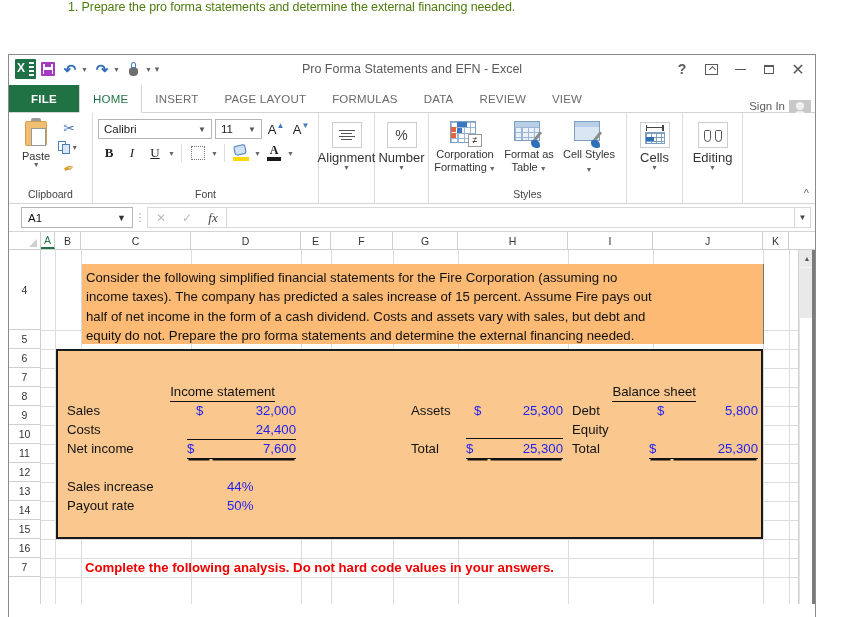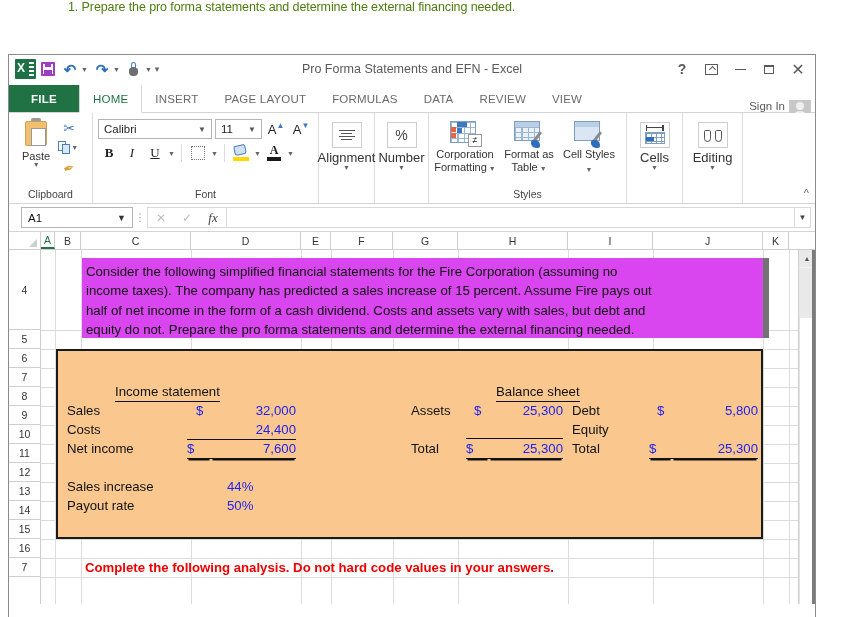--- a/index.html
+++ b/index.html
@@ -855,21 +855,21 @@
     box-sizing: border-box;
   }
   .cellabs {
     position: absolute;
     font-size: 13.2px;
     color: #111;
     white-space: nowrap;
     line-height: 19px;
   }
   .blue { color: #2222ee; }
-  .ctr { text-align: left; }
+  .ctr { text-align: right; }
   .rgt { text-align: right; }
   .uline-single {
     border-bottom: 1.5px solid #111;
   }
   .uline-double {
     border-bottom: 1.5px solid #111;
     box-shadow: 0 3px 0 -1.5px #111;
   }
   .hdr-under {
     border-bottom: 1.5px solid #111;
@@ -1229,21 +1229,21 @@
           <span class="hline" style="top:194px;"></span>
           <span class="hline" style="top:213px;"></span>
           <span class="hline" style="top:232px;"></span>
           <span class="hline" style="top:251px;"></span>
           <span class="hline" style="top:270px;"></span>
           <span class="hline" style="top:289px;"></span>
           <span class="hline" style="top:308px;"></span>
           <span class="hline" style="top:327px;"></span>
         </div>
 
-        <div style="position:absolute;left:41px;top:8px;width:681px;height:80px;background:#d946ef;border-right:6px solid #737373;">
+        <div style="position:absolute;left:41px;top:14px;width:681px;height:80px;background:#fdba74;border-right:1px solid #737373;">
           <div class="textblock" style="left:4px;top:4px;">
             <div>Consider the following simplified financial statements for the Fire Corporation (assuming no</div>
             <div>income taxes). The company has predicted a sales increase of 15 percent. Assume Fire pays out</div>
             <div>half of net income in the form of a cash dividend. Costs and assets vary with sales, but debt and</div>
             <div>equity do not. Prepare the pro forma statements and determine the external financing needed.</div>
           </div>
         </div>
 
         <div class="panel" style="left:15px;top:99px;width:707px;height:190px;"></div>
 

